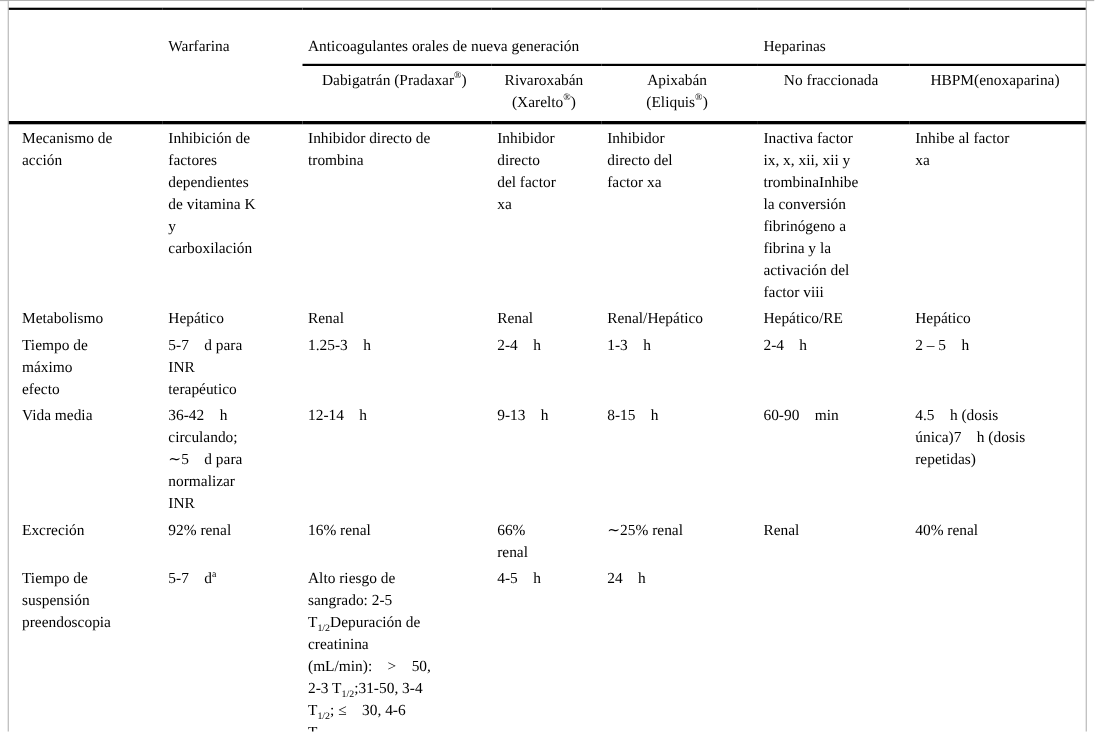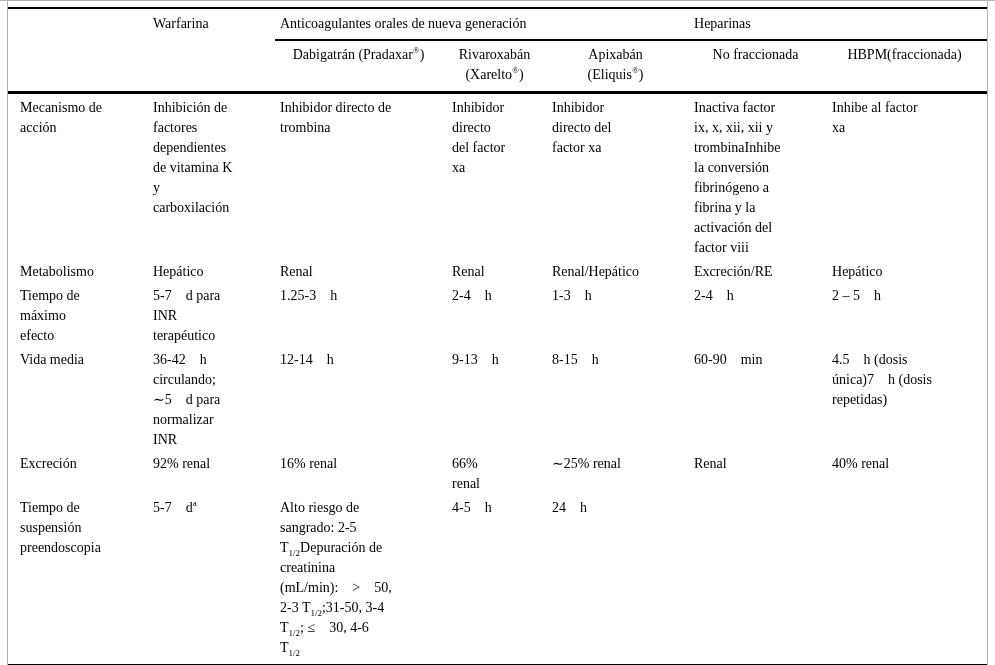--- a/index.html
+++ b/index.html
@@ -41,21 +41,21 @@
     line-height: 20px;
   }
   td, th {
     vertical-align: top;
     text-align: left;
     font-weight: normal;
     padding: 4px 10px 0 5px;
     overflow: hidden;
   }
   th.rowlabel { padding-left: 12px; }
-  tr.h1 td { padding-top: 5px; padding-bottom: 5px; margin-left: 32px; }
+  tr.h1 td { padding-top: 24px; padding-bottom: 5px; margin-left: 32px; }
   td.group {
     text-align: left;
     border-bottom: 2px solid #000;
   }
   tr.h2 td {
     border-bottom: 3px solid #000;
     padding-top: 4px;
     padding-bottom: 6px;
     text-align: center;
   }
@@ -88,40 +88,40 @@
         <td class="span2" rowspan="2"></td>
         <td class="span2" rowspan="2">Warfarina</td>
         <td class="group" colspan="3">Anticoagulantes orales de nueva generación</td>
         <td class="group" colspan="2">Heparinas</td>
       </tr>
       <tr class="h2">
         <td>Dabigatrán (Pradaxar<sup>®</sup>)</td>
         <td>Rivaroxabán<br>(Xarelto<sup>®</sup>)</td>
         <td>Apixabán<br>(Eliquis<sup>®</sup>)</td>
         <td>No fraccionada</td>
-        <td>HBPM(fraccionada)</td>
+        <td>HBPM(enoxaparina)</td>
       </tr>
     </thead>
     <tbody>
       <tr>
         <th class="rowlabel">Mecanismo de<br>acción</th>
         <td>Inhibición de<br>factores<br>dependientes<br>de vitamina K<br>y<br>carboxilación</td>
         <td>Inhibidor directo de<br>trombina</td>
         <td>Inhibidor<br>directo<br>del factor<br>xa</td>
         <td>Inhibidor<br>directo del<br>factor xa</td>
         <td>Inactiva factor<br>ix, x, xii, xii y<br>trombinaInhibe<br>la conversión<br>fibrinógeno a<br>fibrina y la<br>activación del<br>factor viii</td>
         <td>Inhibe al factor<br>xa</td>
       </tr>
       <tr>
         <th class="rowlabel">Metabolismo</th>
         <td>Hepático</td>
         <td>Renal</td>
         <td>Renal</td>
         <td>Renal/Hepático</td>
-        <td>Excreción/RE</td>
+        <td>Hepático/RE</td>
         <td>Hepático</td>
       </tr>
       <tr>
         <th class="rowlabel">Tiempo de<br>máximo<br>efecto</th>
         <td>5-7 d para<br>INR<br>terapéutico</td>
         <td>1.25-3 h</td>
         <td>2-4 h</td>
         <td>1-3 h</td>
         <td>2-4 h</td>
         <td>2 – 5 h</td>

